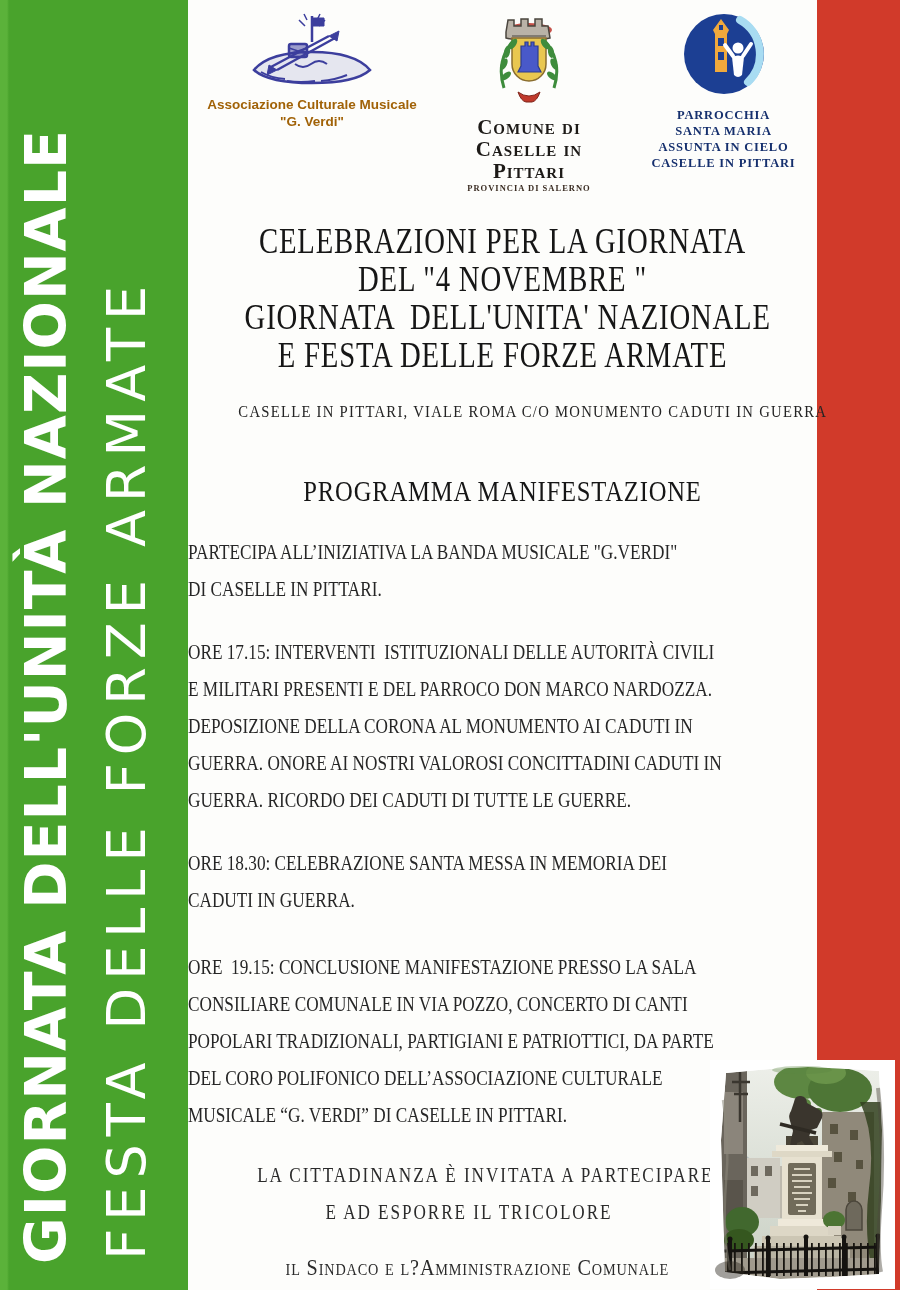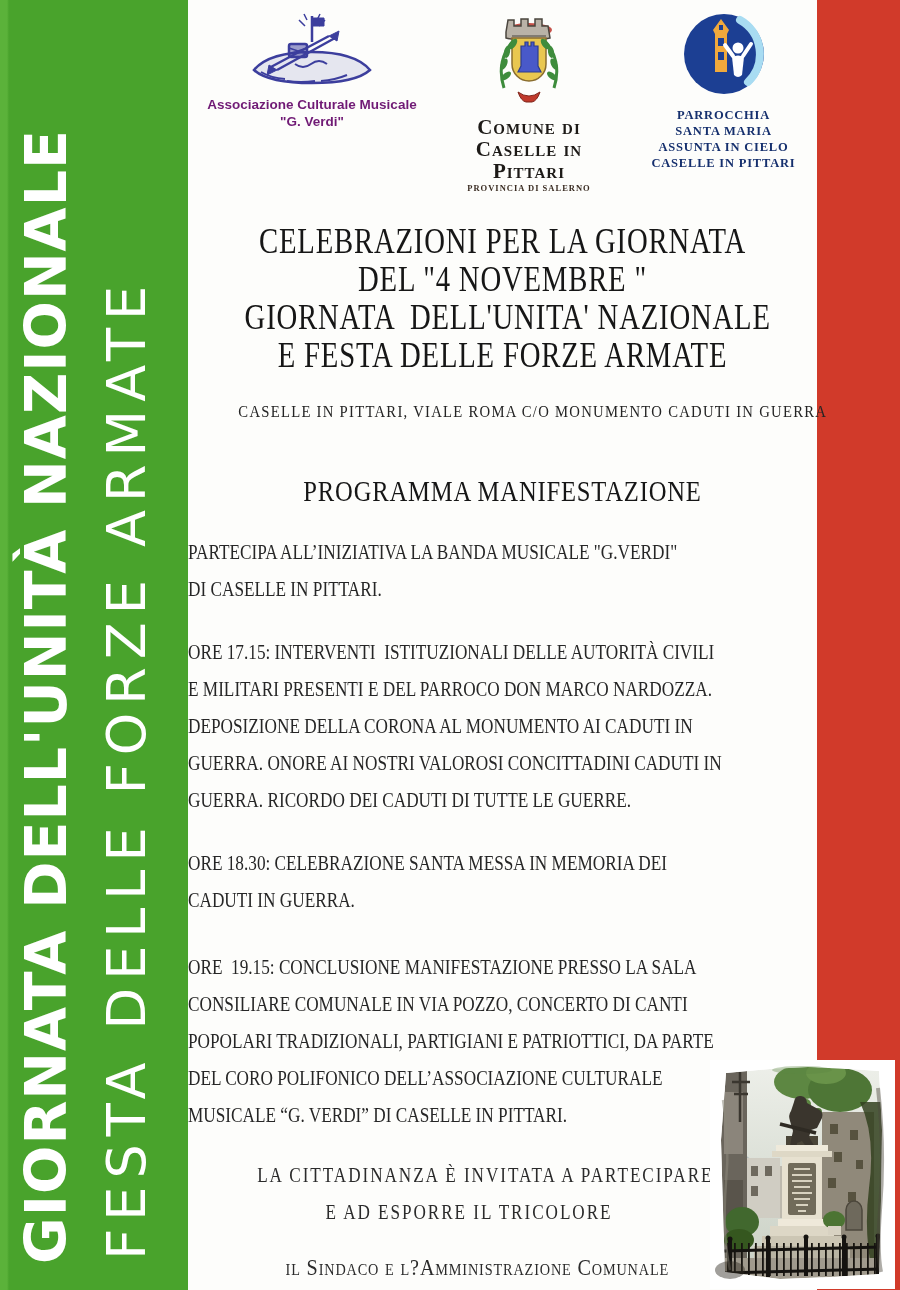--- a/index.html
+++ b/index.html
@@ -18,21 +18,21 @@
 
   
   .content{position:absolute;left:188px;top:0;width:629px;height:1290px;}
 
   .header{display:flex;justify-content:space-between;align-items:flex-start;
     padding:12px 6px 0 14px;}
   .logo{display:flex;flex-direction:column;align-items:center;}
   .logo-band{width:220px;}
   .logo-comune{width:180px;}
   .logo-parrocchia{width:175px;}
-  .band-caption{color:#701a75;font-family:"Liberation Sans", sans-serif;font-weight:bold;
+  .band-caption{color:#a16207;font-family:"Liberation Sans", sans-serif;font-weight:bold;
     font-size:13.5px;line-height:17px;text-align:center;margin-top:4px;}
   .comune-caption{font-variant:small-caps;font-weight:bold;font-size:21px;line-height:22px;
     letter-spacing:1px;color:#1d1a17;text-align:center;}
   .comune-sub{font-size:8.5px;font-weight:bold;letter-spacing:1px;color:#3a2c22;
     text-align:center;margin-top:1px;}
   .parrocchia-caption{font-weight:bold;font-size:12.5px;line-height:16px;letter-spacing:0.8px;
     color:#16306e;text-align:center;}
 
   
   .title{margin-top:30px;text-align:center;color:#161616;font-size:35px;line-height:38px;

